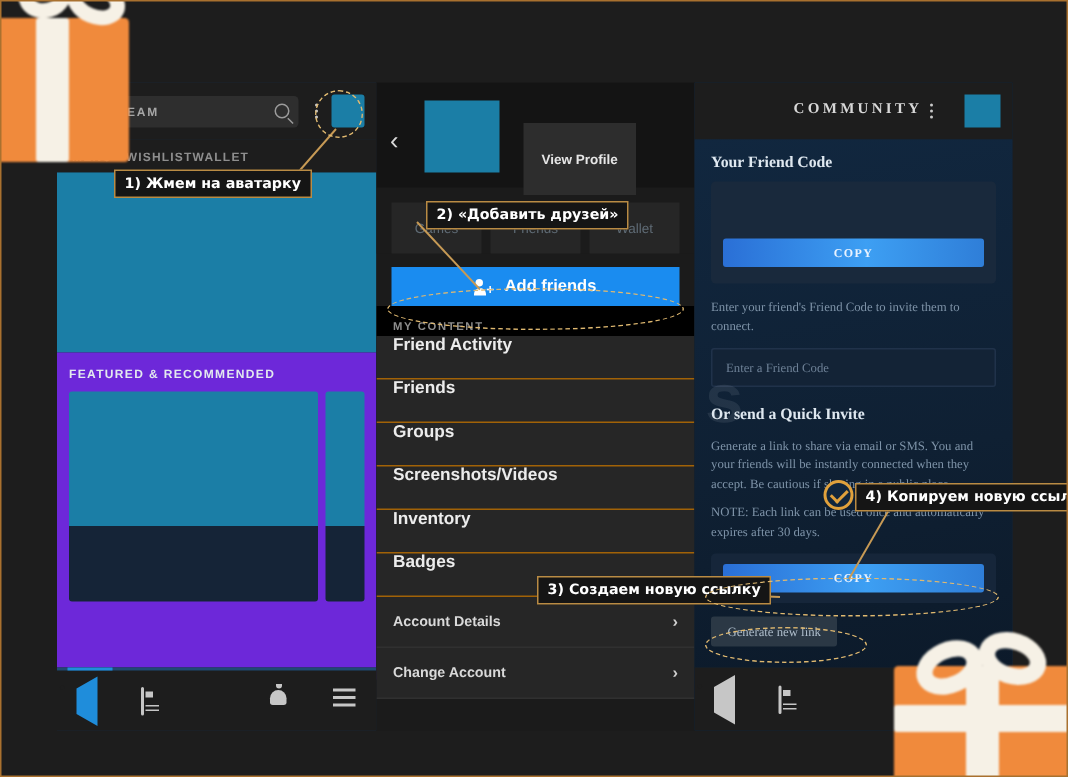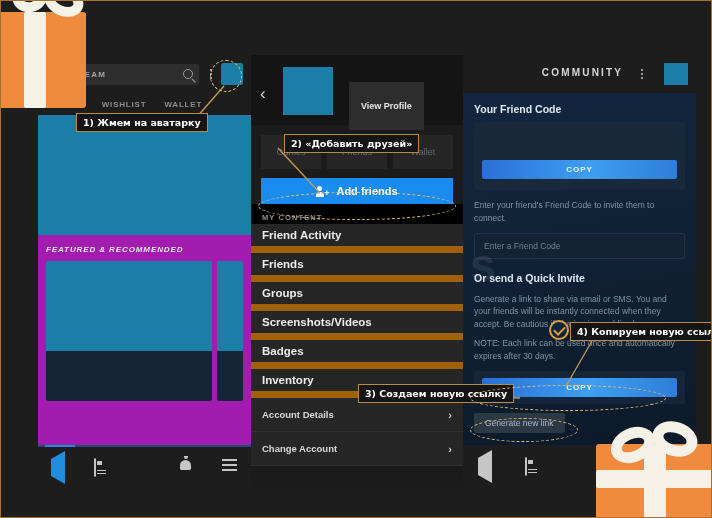--- a/index.html
+++ b/index.html
@@ -128,40 +128,38 @@
     width: 22px; height: 22px;
     background: #1b7ea6;
     border-radius: 2px;
     flex: none;
   }
   .l-tabs {
     height: 22px;
     background: #1d1d1d;
     display: flex; align-items: center;
     padding: 0 10px;
-    gap: 18px;
   }
   .l-tab {
     color: #8e8e8e; font-size: 8px; letter-spacing: 0.8px; font-weight: bold;
     display: flex; align-items: center; gap: 3px;
   }
   .caret-d {
     width: 0; height: 0;
     border-left: 3px solid transparent; border-right: 3px solid transparent;
     border-top: 3px solid #8e8e8e;
   }
   .l-hero {
     height: 120px;
     background: #1b7ea6;
   }
   .l-section {
     padding: 10px 8px 0 8px;
-    background: #a21caf;
+    background: #6d28d9;
     height: 218px;
-    font-style: italic;
   }
   .l-sec-title {
     color: #e3e9ef; font-size: 8px; letter-spacing: 0.9px; font-weight: bold;
     margin-bottom: 7px;
   }
   .l-cards { display: flex; gap: 5px; }
   .l-card-main {
     width: 175px; height: 140px;
     border-radius: 2px;
     background: linear-gradient(#1b7ea6 0 64%, #152437 64% 100%);
@@ -243,44 +241,45 @@
     font-size: 9px; color: #fff; font-weight: bold; line-height: 1;
   }
   .m-mycontent {
     padding: 9px 11px 2px 11px;
     color: #8d8d8d; font-size: 7.5px; letter-spacing: 1.1px; font-weight: bold;
     background: #000000;
   }
   .m-list { background: #262626; }
   .m-item {
     height: 29px;
-    display: flex; align-items: center;
+    display: flex; align-items: flex-start;
     padding: 0 11px;
     color: #ececec; font-size: 11.5px; font-weight: bold;
-    border-bottom: 7px solid #a16207;
+    border-bottom: 1px solid #a16207;
   }
   .m-item-sub {
     height: 34px;
     display: flex; flex-direction: column; justify-content: center;
     padding: 0 11px;
     border-bottom: 1px solid #303030;
     background: #262626;
     position: relative;
   }
   .m-item-sub .t { color: #d9d9d9; font-size: 9.5px; font-weight: bold; }
   .m-item-sub .s { color: #8d8d8d; font-size: 7.5px; margin-top: 2px; }
   .m-chev {
     position: absolute; right: 11px; top: 50%; transform: translateY(-50%);
     color: #cfcfcf; font-size: 11px; font-weight: bold;
   }
 
   
   #screen-right {
-    left: 463px; top: 55px; width: 233px; height: 432px;
+    left: 463px; top: 55px; width: 212px; height: 432px;
     background: #10243a;
+    font-family: Liberation Serif, serif;
   }
   .r-topbar {
     height: 38px;
     background: #1d1d1d;
     display: flex; align-items: center;
     position: relative;
   }
   .r-title {
     position: absolute; left: 0; right: 0; top: 12px;
     text-align: center;
@@ -555,24 +554,24 @@
       <div class="m-item">
         <span>Friends</span>
       </div>
       <div class="m-item">
         <span>Groups</span>
       </div>
       <div class="m-item">
         <span>Screenshots/Videos</span>
       </div>
       <div class="m-item">
+        <span>Inventory</span>
+      </div>
+      <div class="m-item">
         <span>Badges</span>
-      </div>
-      <div class="m-item">
-        <span>Inventory</span>
       </div>
 
       <div class="m-item-sub">
         <span class="t">Account Details</span>
         <span class="m-chev">›</span>
       </div>
 
       <div class="m-item-sub">
         <span class="t">Change Account</span>
         <span class="m-chev">›</span>

